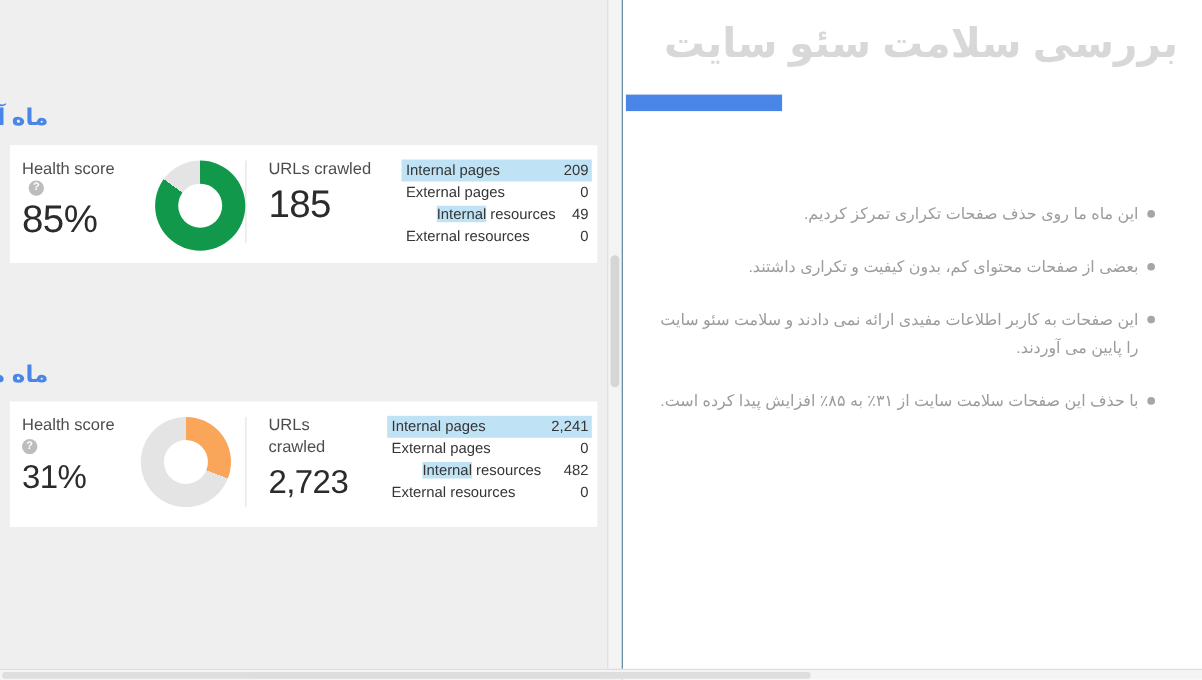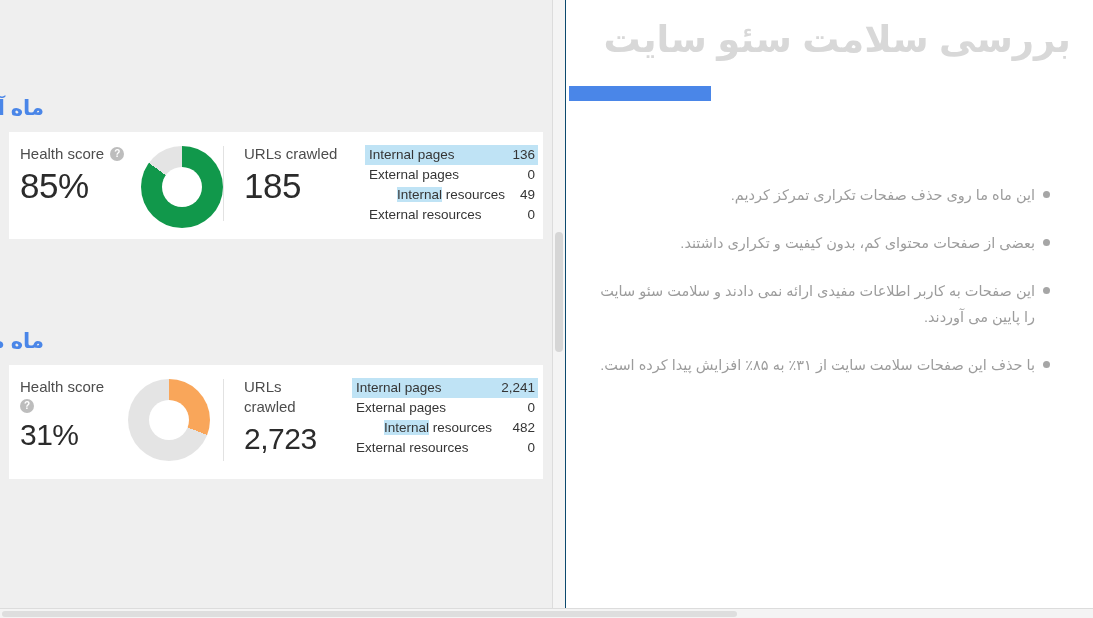--- a/index.html
+++ b/index.html
@@ -147,21 +147,21 @@
   .metric-col { display: flex; flex-direction: column; }
   .card.one .metric-col { width: 122px; }
   .card.two .metric-col { width: 108px; }
 
   .metric-label {
     font-size: 15px;
     color: #4d4d4d;
     line-height: 20px;
     white-space: nowrap;
     display: flex;
-    align-items: center;
+    flex-direction: column;
   }
   .metric-label.wrapy { white-space: normal; display: block; }
 
   .help-icon {
     display: inline-block;
     width: 14px;
     height: 14px;
     border-radius: 50%;
     background: #bdbdbd;
     color: #ffffff;
@@ -344,21 +344,21 @@
         <div class="vdivider"></div>
 
         <div class="metric-urls">
           <div class="metric-label">URLs crawled</div>
           <div class="metric-value">185</div>
         </div>
 
         <div class="stats-table" id="stats-0">
             <div class="stat-row hl-full">
               <span class="stat-name">Internal pages</span>
-              <span class="stat-value">136</span>
+              <span class="stat-value">209</span>
             </div>
             <div class="stat-row">
               <span class="stat-name">External pages</span>
               <span class="stat-value">0</span>
             </div>
             <div class="stat-row">
               <span class="stat-name"><span class="hl-part">Internal</span> resources</span>
               <span class="stat-value">49</span>
             </div>
             <div class="stat-row">

